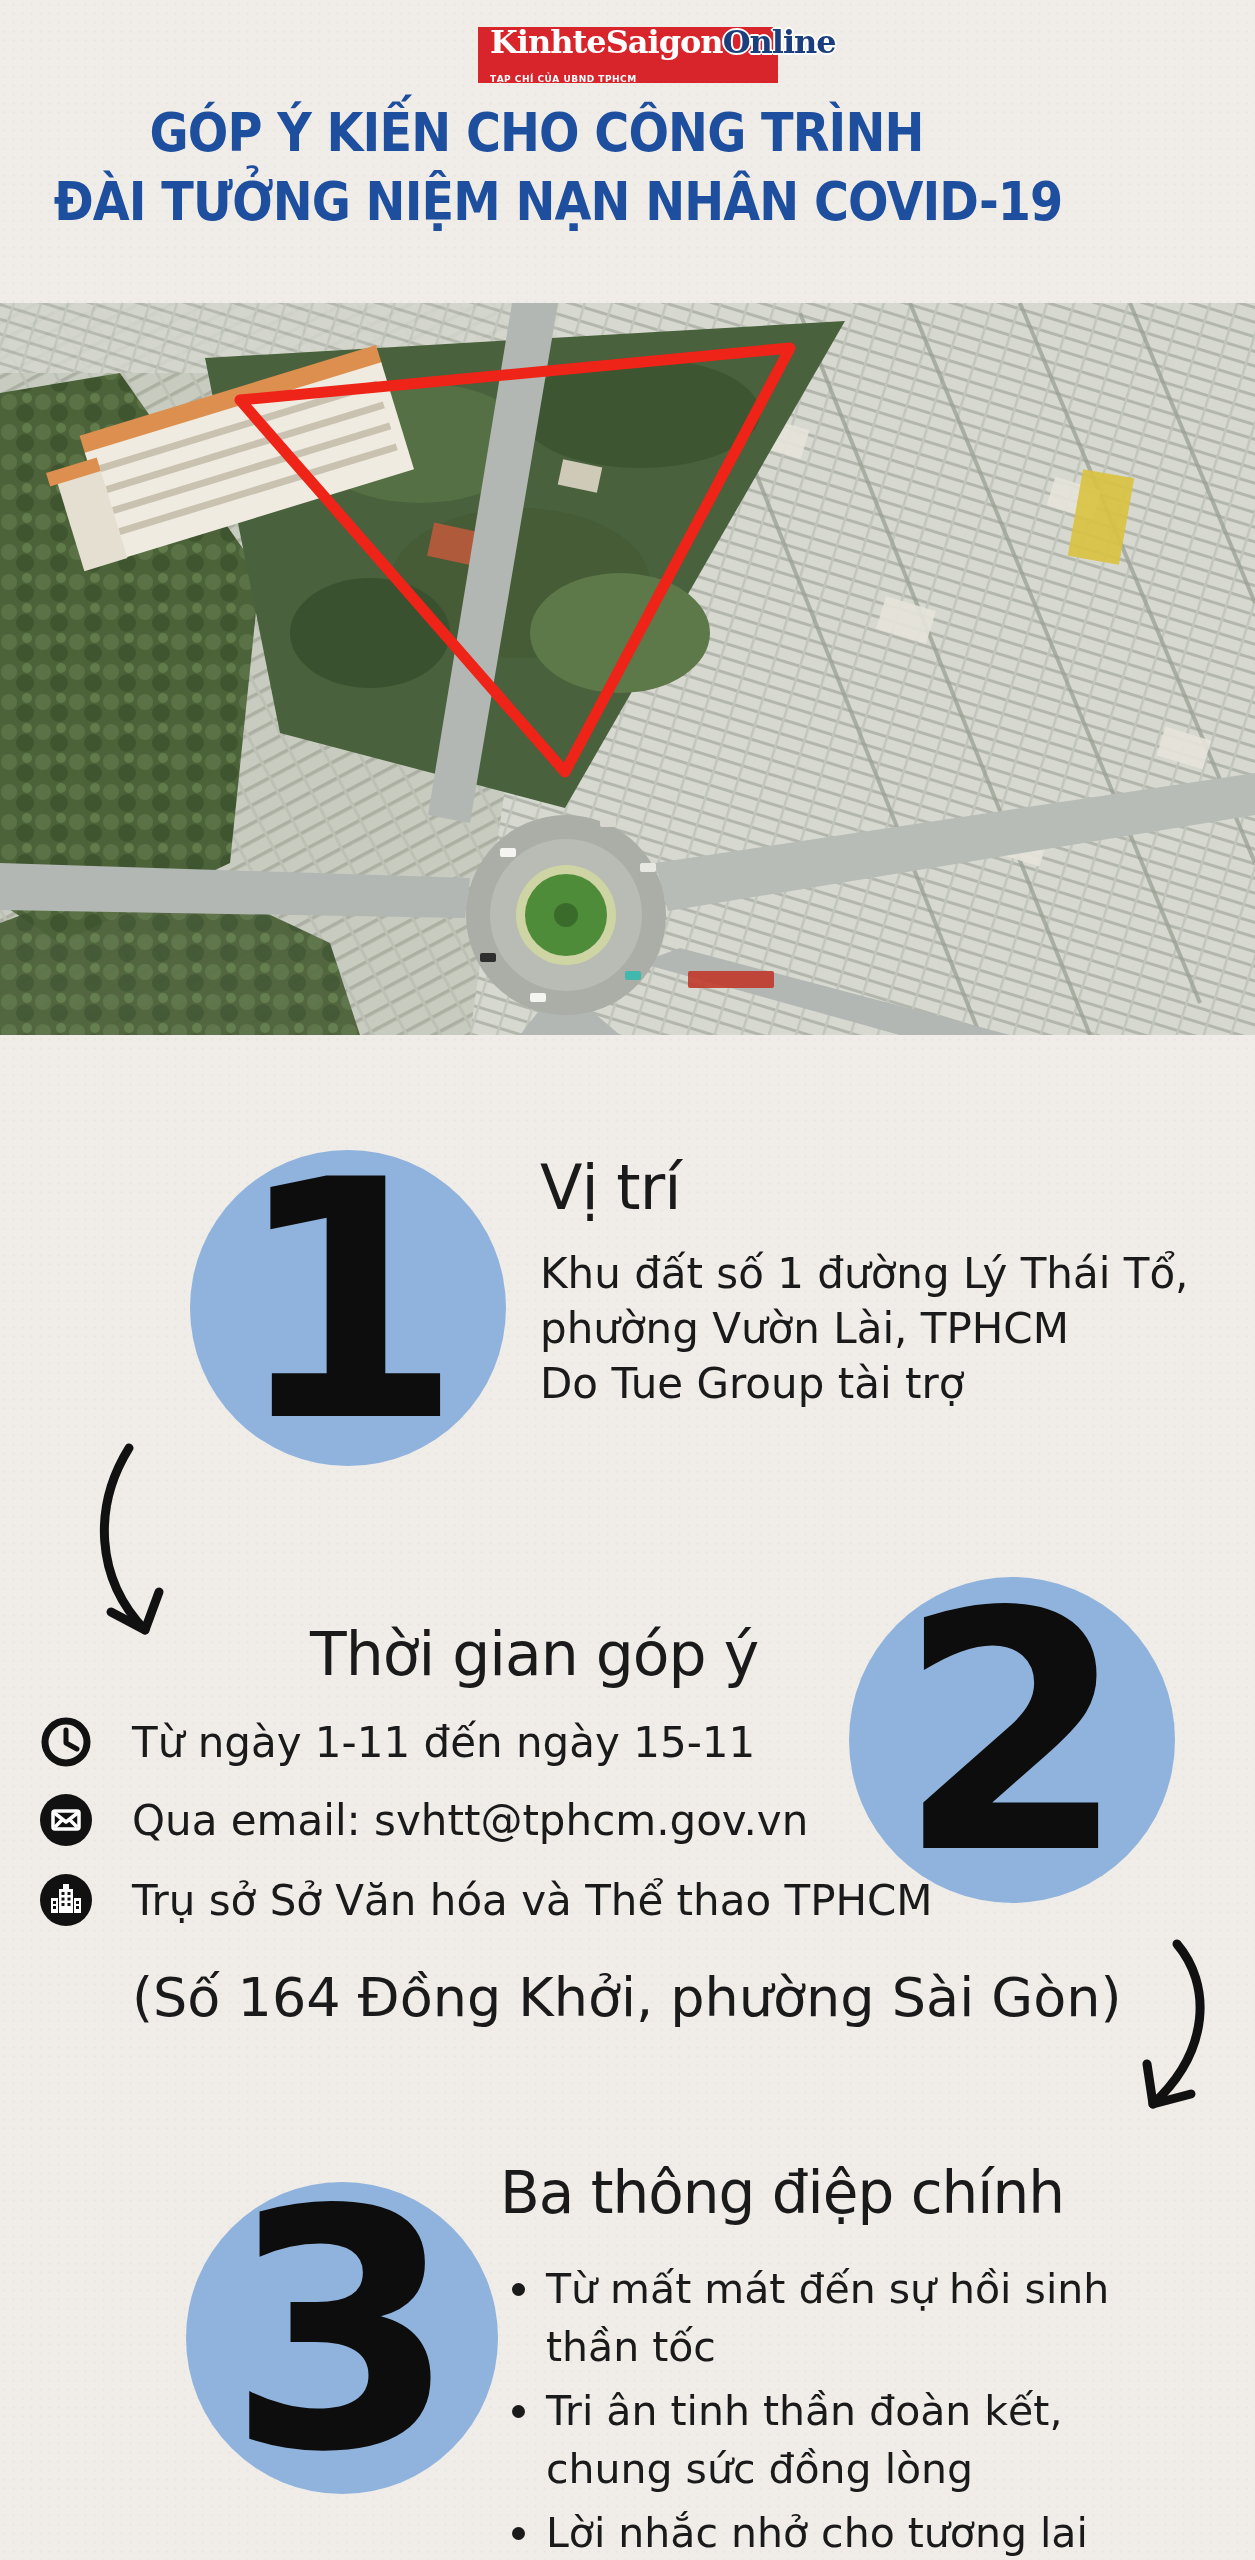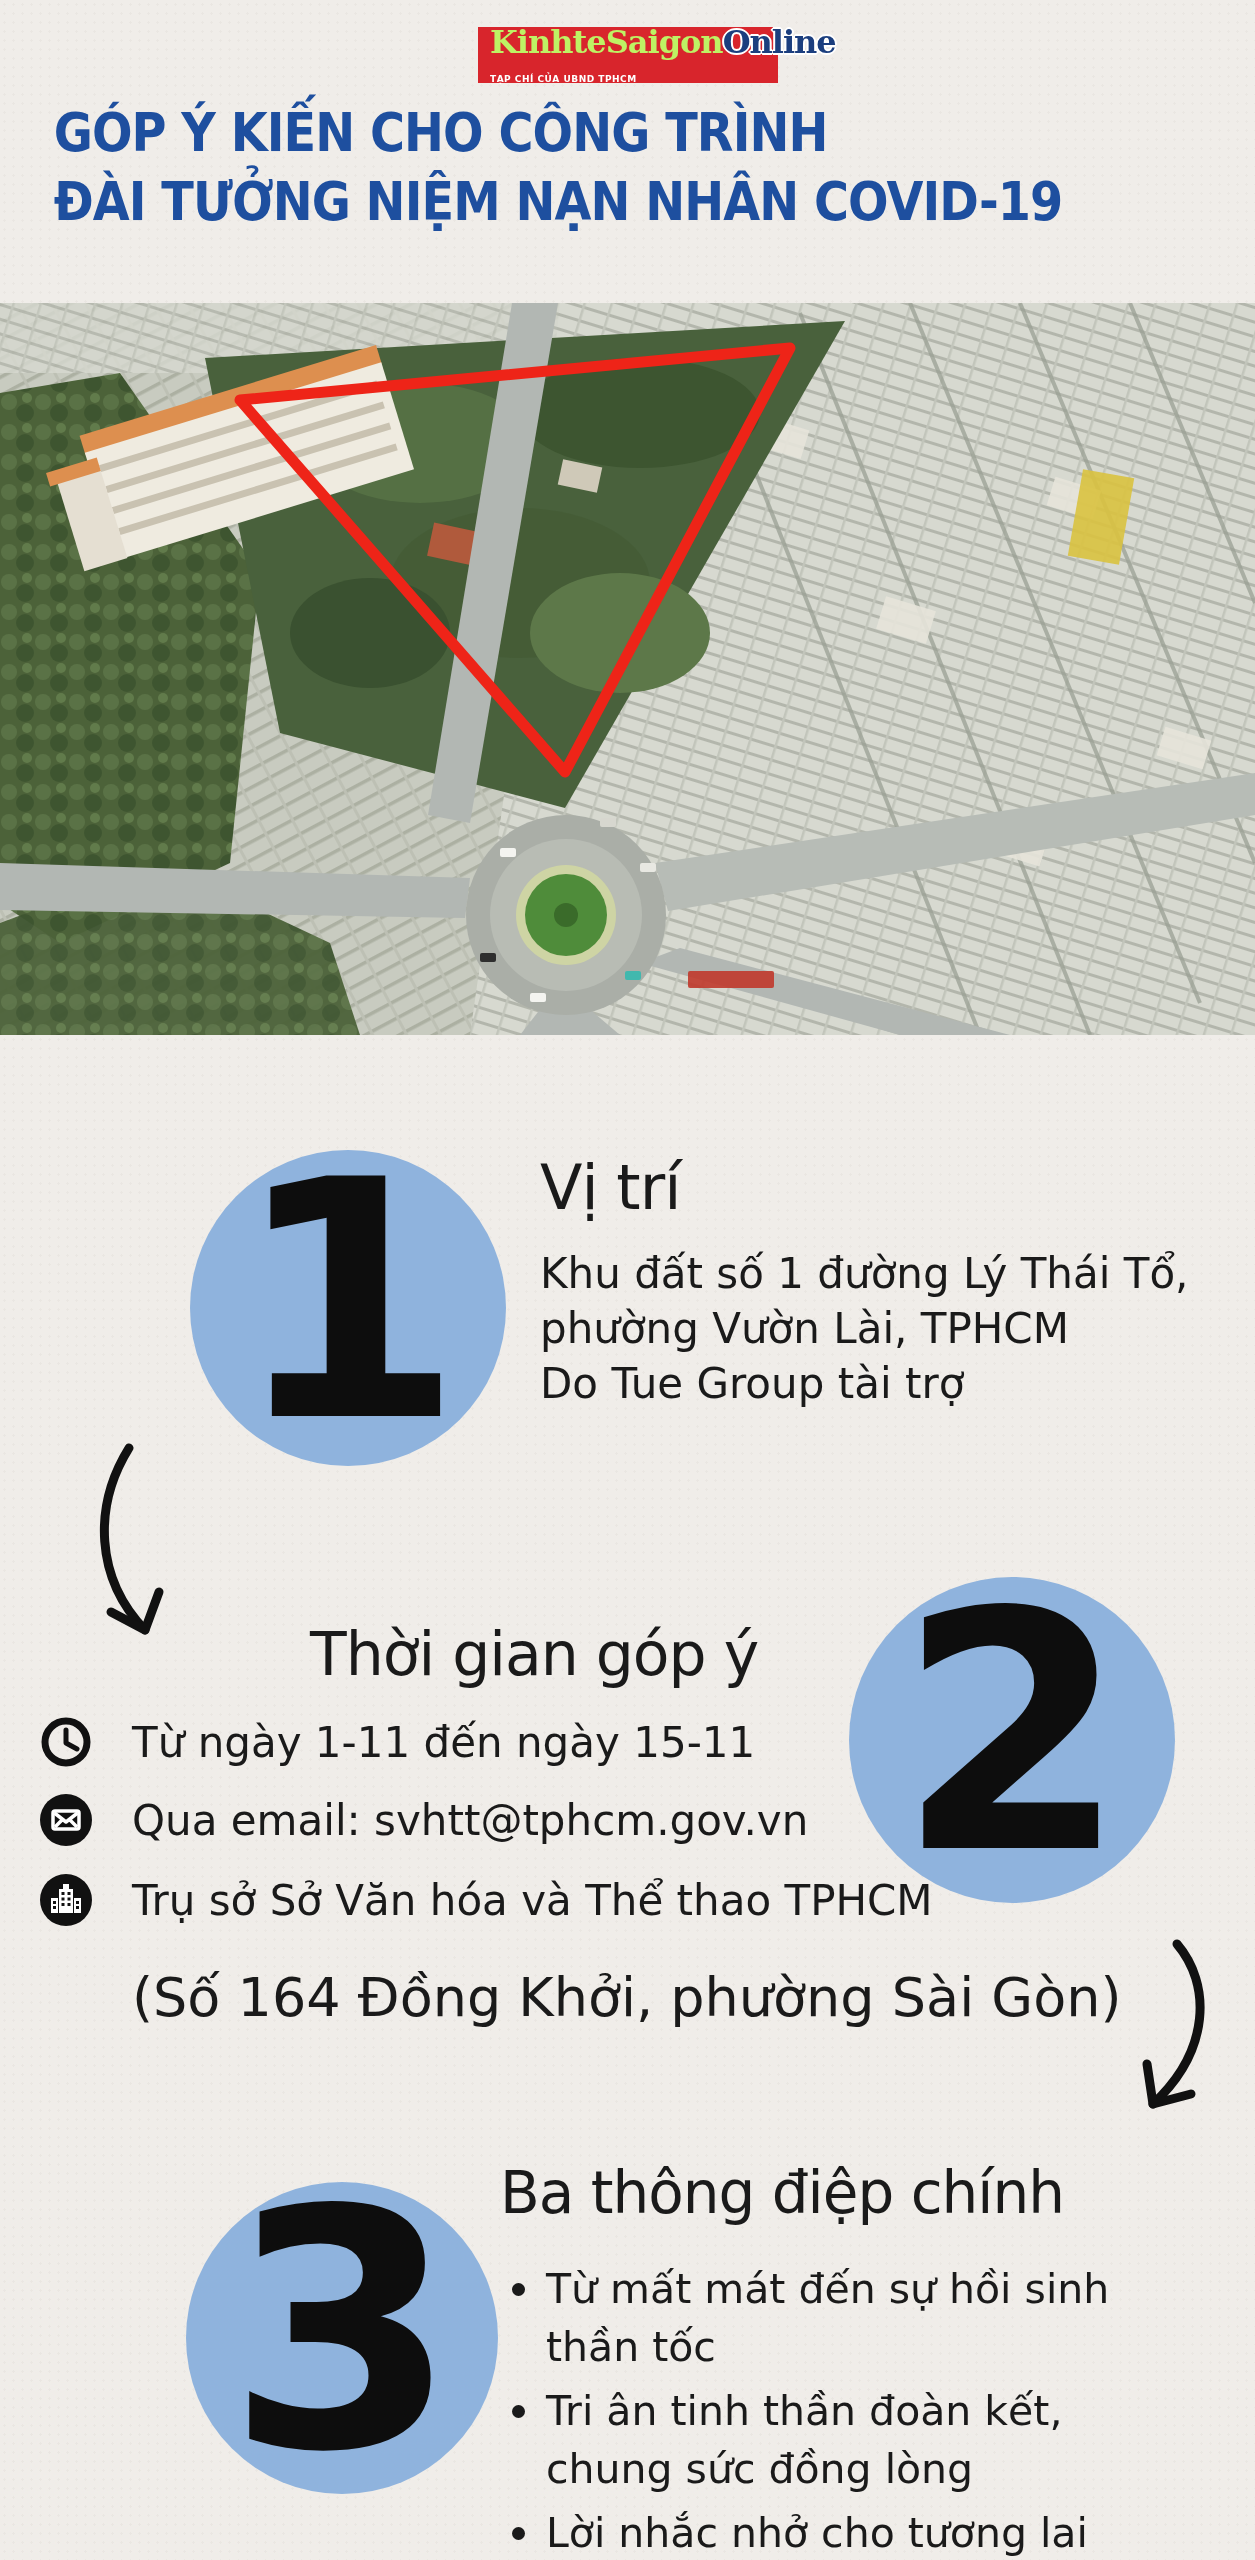--- a/index.html
+++ b/index.html
@@ -12,28 +12,28 @@
     color:#1a1a1a;
   }
   .abs{position:absolute}
 
   
   .logo{left:478px;top:27px;width:300px;height:56px;background:#d8252c;
     display:flex;flex-direction:column;justify-content:center;
     padding:3px 12px 4px 12px;box-sizing:border-box}
   .logo-line{font-family:"DejaVu Serif","Liberation Serif",serif;font-weight:bold;
     font-size:32px;line-height:32px;white-space:nowrap;letter-spacing:-1px}
-  .logo-main{color:#bef264}
+  .logo-main{color:#ffffff}
   .logo-accent{color:#1b3e7e;
     text-shadow:-2px 0 0 #fff,2px 0 0 #fff,0 -2px 0 #fff,0 2px 0 #fff,
                 -1px -1px 0 #fff,1px -1px 0 #fff,-1px 1px 0 #fff,1px 1px 0 #fff}
   .logo-tag{font-size:9px;font-weight:bold;color:#fff;letter-spacing:.5px;margin-top:16px}
 
   
-  .page-title{left:0;top:98px;width:1073px;text-align:left;color:#1e4f9f;font-weight:bold}
+  .page-title{left:0;top:98px;width:1073px;text-align:center;color:#1e4f9f;font-weight:bold}
   .page-title .tl{font-size:53px;line-height:69px;white-space:nowrap;
     transform:scaleX(.9);transform-origin:50% 50%;letter-spacing:-1px}
 
   
   .photo{left:0;top:303px;width:1255px;height:732px;background:#c2c6bd;overflow:hidden}
 
   
   .num-circle{border-radius:50%;background:#8fb3dd;display:flex;align-items:center;justify-content:center}
   .num-circle .num{font-weight:bold;font-size:330px;line-height:1;color:#0d0d0d;transform:translateY(-6px)}
   .c1{left:190px;top:1150px;width:316px;height:316px}

